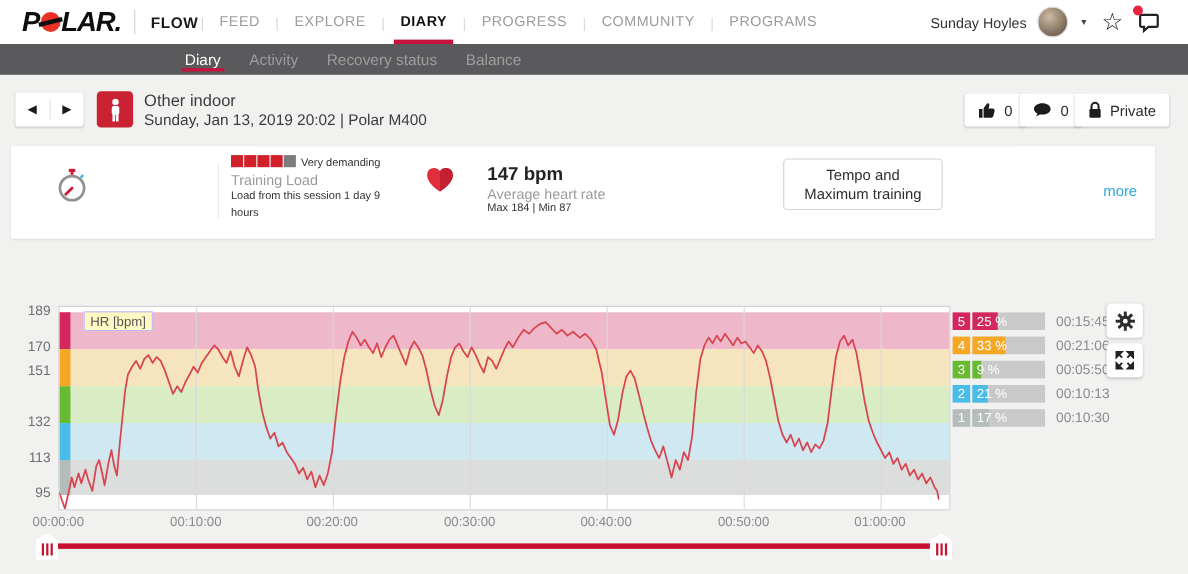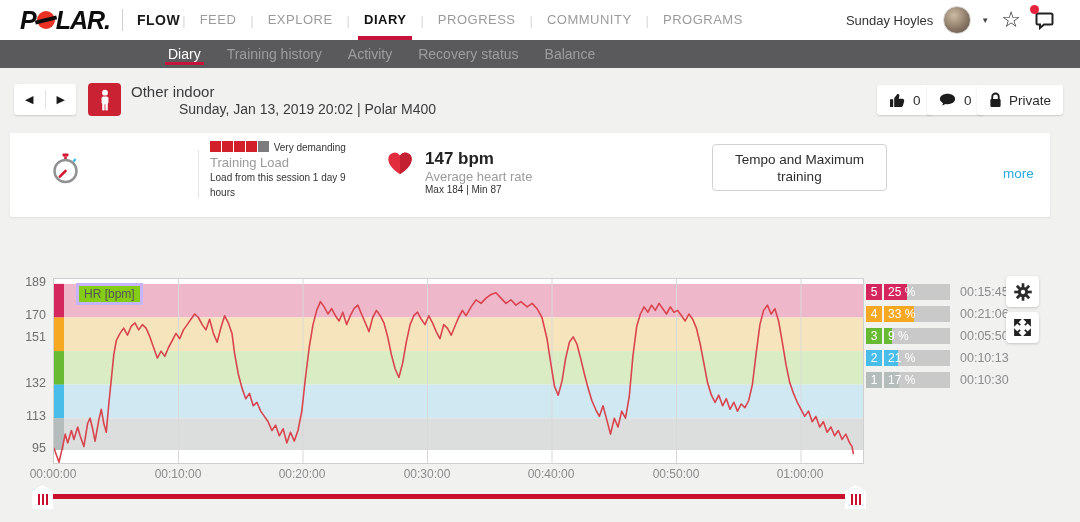--- a/index.html
+++ b/index.html
@@ -30,42 +30,42 @@
   .subnav-item{font-size:14px;color:#9d9d9f;padding:0 13px;display:flex;align-items:center;position:relative;cursor:pointer;}
   .subnav-item.active{color:#fff;}
   .subnav-item.active::after{content:"";position:absolute;left:10px;right:10px;bottom:3px;height:3px;background:#c6133b;}
 
   
   .pager{position:absolute;left:14px;top:84px;width:62px;height:31px;background:#fff;border-radius:3px;box-shadow:0 1px 2px rgba(0,0,0,.15);display:flex;}
   .pager-half{flex:1;display:flex;align-items:center;justify-content:center;font-size:11px;color:#1a1a1a;cursor:pointer;}
   .pager-div{width:1px;background:#e2e2e2;margin:6px 0;}
   .sport-badge{position:absolute;left:88px;top:83px;width:33px;height:33px;border-radius:4px;background:#cb2233;display:flex;align-items:center;justify-content:center;}
   .session-title{position:absolute;left:131px;top:83px;font-size:15px;color:#3c3c3c;}
-  .session-sub{position:absolute;left:131px;top:101px;font-size:14px;color:#3c3c3c;margin-left:48px;}
+  .session-sub{position:absolute;left:131px;top:101px;font-size:14px;color:#3c3c3c;}
   .hdr-btn{position:absolute;top:85px;height:30px;background:#fff;border:none;border-radius:3px;box-shadow:0 1px 2px rgba(0,0,0,.15);display:flex;align-items:center;gap:7px;padding:0 12px;font-size:13.5px;color:#2b2b2b;cursor:pointer;font-family:"Liberation Sans",sans-serif;}
   .btn-like{left:877px;} .btn-comment{left:927px;} .btn-private{left:977px;}
 
   
   .stats-card{position:absolute;left:10px;top:133px;width:1040px;height:84px;background:#fff;border-radius:2px;box-shadow:0 1px 2px rgba(0,0,0,.08);}
   .stat-value{font-size:17px;font-weight:bold;color:#222;}
   .stat-label{font-size:13px;color:#9b9b9b;}
   .stat-dark{font-size:10px;color:#333;}
   .duration-block{position:absolute;left:40px;top:20px;display:flex;gap:9px;align-items:flex-start;}
   .stats-divider{position:absolute;left:188px;top:17px;width:1px;height:48px;background:#e5e5e5;}
   .load-block{position:absolute;left:200px;top:6px;width:140px;font-size:13px;color:#333;line-height:15px;}
   .load-sq{display:inline-block;width:11px;height:11px;margin-right:1px;vertical-align:-1px;}
-  .hr-block{position:absolute;left:375px;top:16px;display:flex;gap:10px;align-items:flex-start;}
+  .hr-block{position:absolute;left:375px;top:16px;display:flex;gap:28px;align-items:flex-start;}
   .cal-block{position:absolute;left:542px;top:17px;display:flex;gap:11px;align-items:flex-start;}
-  .benefit-btn{position:absolute;left:702px;top:11px;width:175px;height:47px;background:#fff;border:1px solid #d2d2d2;border-radius:4px;font-size:13.5px;color:#2d2d2d;text-align:center;line-height:17px;display:flex;align-items:center;justify-content:center;padding:0 8px;box-sizing:border-box;cursor:pointer;font-family:"Liberation Sans",sans-serif;}
+  .benefit-btn{position:absolute;left:702px;top:11px;width:145px;height:47px;background:#fff;border:1px solid #d2d2d2;border-radius:4px;font-size:13.5px;color:#2d2d2d;text-align:center;line-height:17px;display:flex;align-items:center;justify-content:center;padding:0 8px;box-sizing:border-box;cursor:pointer;font-family:"Liberation Sans",sans-serif;}
   .more-link{position:absolute;left:993px;top:33px;font-size:13.5px;color:#29a9e2;cursor:pointer;}
 
   
   .y-axis-label{position:absolute;width:30px;text-align:right;font-size:12.5px;color:#6f6f6f;}
   .plot-wrap{position:absolute;left:53px;top:278px;width:809px;height:184px;background:#fff;border:1px solid #cfcfcf;box-sizing:content-box;}
-  .hr-title-box{position:absolute;left:22px;top:4px;background:#84cc16;border:3px solid #c4b5fd;padding:1px 5px;font-size:12px;color:#555;z-index:3;}
+  .hr-title-box{position:absolute;left:22px;top:4px;background:#fef9c3;border:1px solid #c4b5fd;padding:1px 5px;font-size:12px;color:#555;z-index:3;}
   .x-axis-label{position:absolute;top:467px;width:64px;text-align:center;font-size:12px;color:#8b8b8b;}
 
   
   .legend{position:absolute;left:866px;top:284px;}
   .legend-row{position:relative;height:16px;margin-bottom:6px;}
   .legend-chip{position:absolute;left:0;top:0;width:16px;height:16px;color:#fff;font-size:12px;text-align:center;line-height:16px;}
   .legend-bar{position:absolute;left:18px;top:0;width:66px;height:16px;background:#c9c9c9;}
   .legend-fill{position:absolute;left:0;top:0;height:16px;}
   .legend-pct{position:absolute;left:4px;top:0;color:#fff;font-size:12px;line-height:16px;white-space:nowrap;}
   .legend-time{position:absolute;left:94px;top:1px;font-size:12.5px;color:#8b8b8b;white-space:nowrap;}
@@ -118,21 +118,20 @@
         <svg width="21" height="19" viewBox="0 0 21 19">
           <path d="M3 2.5h13a1.5 1.5 0 0 1 1.5 1.5v8a1.5 1.5 0 0 1-1.5 1.5h-7l-4 3.5v-3.5H3A1.5 1.5 0 0 1 1.5 12V4A1.5 1.5 0 0 1 3 2.5z" fill="none" stroke="#222" stroke-width="2"></path>
         </svg>
         <span class="chat-dot"></span>
       </button>
     </div>
   </div>
 
   <div class="subbar" id="sub-nav">
       <div class="subnav-item active">Diary</div>
-      <div class="subnav-item">Training history</div>
       <div class="subnav-item">Activity</div>
       <div class="subnav-item">Recovery status</div>
       <div class="subnav-item">Balance</div>
     </div>
 
   <div class="pager">
     <div class="pager-half">◀</div>
     <div class="pager-div"></div>
     <div class="pager-half">▶</div>
   </div>

